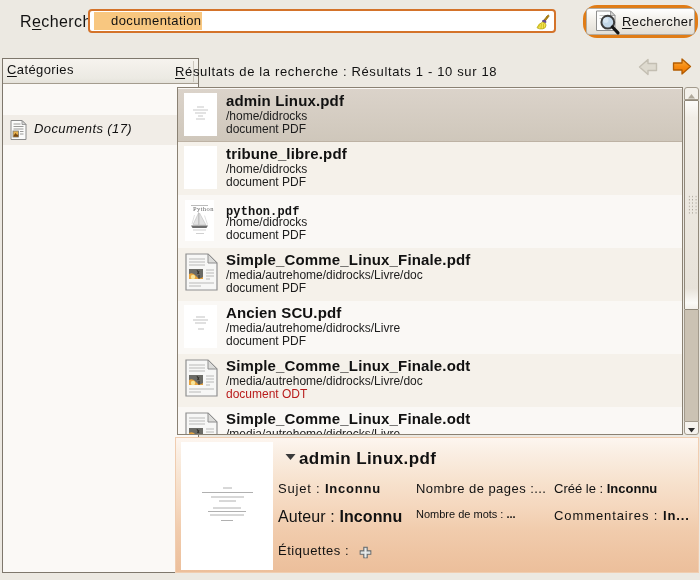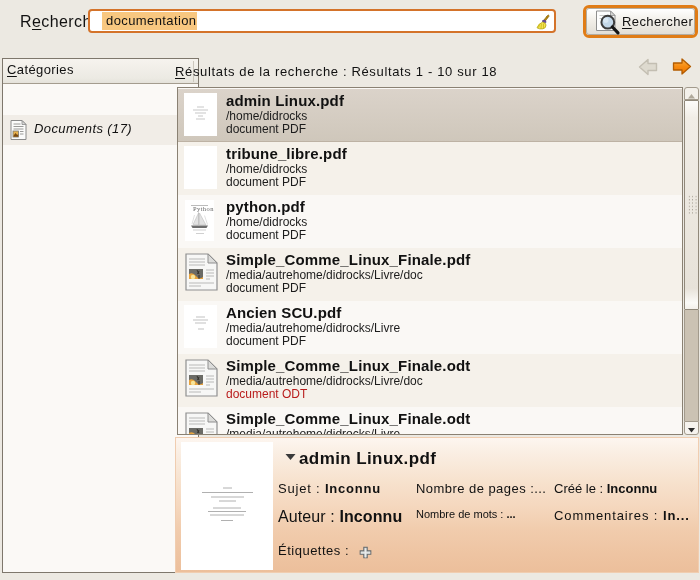--- a/index.html
+++ b/index.html
@@ -7,32 +7,32 @@
 body { background:#ece9e2; font-family:"Liberation Sans", sans-serif; color:#111; position:relative; overflow:hidden; letter-spacing:0.4px; }
 .abs { position:absolute; }
 u { text-decoration:underline; text-underline-offset:2px; }
 </style>
 </head>
 <body>
 
 <div class="abs" style="left:20px; top:12.5px; font-size:16px;">R<u>e</u>cherche :</div>
 
 <div class="abs" style="left:88px; top:9px; width:468px; height:24px; background:#fff; border:2px solid #d4732a; border-radius:4px;">
-  <span class="abs" style="left:12px; top:0.5px; background:#f8c780; font-size:13px; padding:1px 1px 2px 4px;">documentation</span>
+  <span class="abs" style="left:4px; top:0.5px; background:#f8c780; font-size:13px; padding:1px 1px 2px 17px;">documentation</span>
 
   <svg class="abs" style="right:4px; top:2px;" width="16" height="17" viewBox="0 0 16 17">
     <path d="M9.5 7.5 L13.5 2.5 Q14.5 1.5 15 2.5 Q15.3 3.5 14 4.6 L10.8 8.6 Z" fill="#b8860b" stroke="#8a6508" stroke-width="0.7"></path>
     <path d="M12.2 3.4 L13.8 4.8" stroke="#8a6508" stroke-width="0.6"></path>
     <path d="M8 8 Q10.5 6.2 11.7 7.8 Q12.8 9.2 10.8 10.5 Z" fill="#6a4ca0" stroke="#4c357c" stroke-width="0.6"></path>
     <path d="M8.6 9.2 Q4.5 10.5 3 14.8 Q5.5 16.4 9 15.8 Q12 15.2 12 12 Q11.8 9.6 8.6 9.2 Z" fill="#f2e255" stroke="#b5a40d" stroke-width="0.8"></path>
     <path d="M5.5 11.5 L4.6 14.6 M7.4 10.8 L7 15.6 M9.4 10.6 L9.6 15.4" stroke="#cdb90f" stroke-width="0.8" fill="none"></path>
   </svg>
 </div>
 
-<div class="abs" style="left:583px; top:5px; width:115px; height:33px; border:3px solid #e07c16; border-radius:6px; background:#f0ece6;">
+<div class="abs" style="left:583px; top:5px; width:115px; height:33px; border:3px solid #e07c16; border-radius:14px; background:#f0ece6;">
   <div class="abs" style="left:0px; top:0px; width:109px; height:27px; border:1px solid #b3aca0; border-radius:3px; background:linear-gradient(180deg,#ffffff 0%,#f2efe9 45%,#e2ded6 100%);"></div>
   <svg class="abs" style="left:8px; top:2px;" width="30" height="31" viewBox="0 0 30 31">
     <path d="M2.5 1 h14 l4.5 4.5 v15 h-18.5 z" fill="#fdfdfd" stroke="#8f8f8f" stroke-width="1"></path>
     <path d="M16.5 1 l4.5 4.5 h-4.5 z" fill="#d5d5d3" stroke="#8f8f8f" stroke-width="0.8"></path>
     <path d="M5.5 5.5 h8 M5.5 8.5 h5" stroke="#c4c4c2" stroke-width="1"></path>
     <circle cx="13.8" cy="12.2" r="6.4" fill="#b9d0e4" fill-opacity="0.85" stroke="#3c3c3c" stroke-width="2"></circle>
     <circle cx="11.8" cy="10.2" r="2.6" fill="#ddeaf4" fill-opacity="0.9"></circle>
     <path d="M18.4 17 L24 22.8" stroke="#151515" stroke-width="3.2" stroke-linecap="round"></path>
   </svg>
   <div class="abs" style="left:36px; top:6px; font-size:13px;"><u>R</u>echercher</div>
@@ -92,21 +92,21 @@
       </div>
       <div style="position:absolute;left:0;top:107px;width:504px;height:53px;background:#faf8f5;">
         <div style="position:absolute;left:7px;top:5px;width:29px;height:41px;background:#fff;"><svg width="29" height="41" viewBox="0 0 29 41">
             <path d="M6 5.5 h17" stroke="#aaa" stroke-width="0.8"></path>
             <text x="8" y="11" font-size="6.5" fill="#666" font-family="Liberation Serif">Python</text>
             <path d="M13.5 12 v13 M13.5 13 L8 24.5 L13.5 25 Z M14.5 13 L21 25 L14.5 25 Z" fill="#e2e2e2" stroke="#b5b5b5" stroke-width="0.5"></path>
             <path d="M9.5 15 L7 24 M19.5 15.5 L22.5 24.5" stroke="#c0c0c0" stroke-width="0.5"></path>
             <path d="M6 25.5 h17 l-1.5 2.5 h-14 z" fill="#6e6e6e"></path>
             <path d="M8 30 h13 M11 33.5 h8" stroke="#bbb" stroke-width="0.7"></path>
           </svg></div>
-        <div style="position:absolute;left:48px;top:3px;font-size:15px;font-weight:bold;letter-spacing:0.15px;">python.pdf</div>
+        <div style="position:absolute;left:48px;top:10px;font-size:12px;font-weight:bold;letter-spacing:0.15px;font-family:Liberation Mono, monospace;">python.pdf</div>
         <div style="position:absolute;left:48px;top:19.5px;font-size:12px;color:#1c1c1c;letter-spacing:0px;">/home/didrocks</div>
         <div style="position:absolute;left:48px;top:32.5px;font-size:12px;color:#1c1c1c;letter-spacing:0px;">document PDF</div>
       </div>
       <div style="position:absolute;left:0;top:160px;width:504px;height:53px;background:#f5f1ea;">
         <svg style="position:absolute;left:6px;top:5px;" width="34" height="38" viewBox="0 0 34 38">
           <path d="M2 1 h22 l9 9 v27 h-31 z" fill="#f7f7f6" stroke="#8f8f8f" stroke-width="1.2"></path>
           <path d="M24 1 l9 9 h-9 z" fill="#dcdcda" stroke="#8f8f8f" stroke-width="1"></path>
           <path d="M5 6 h16 M5 9 h16 M5 12 h16" stroke="#b9b9b7" stroke-width="1.2"></path>
           <rect x="5" y="16" width="14" height="10" fill="#6b6b66"></rect>
           <path d="M5 21 q4-2 7 2 t7 1 v2 h-14 z" fill="#e8a33d"></path>

